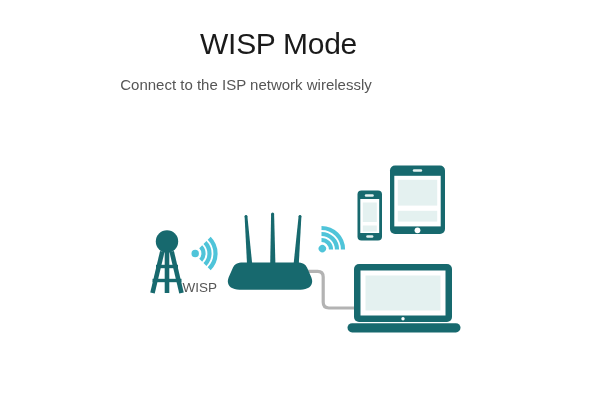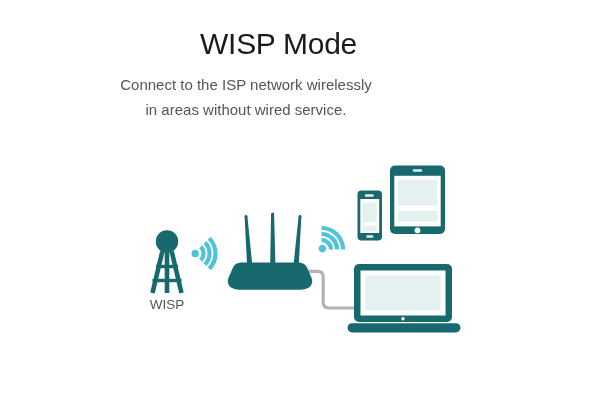--- a/index.html
+++ b/index.html
@@ -18,38 +18,38 @@
   .subtitle{
     position:absolute;top:72px;left:0;width:492px;margin:0;
     text-align:center;font-size:15px;line-height:25px;font-weight:400;
     color:var(--subtitle-text,#555);
   }
   .diagram{position:absolute;top:0;left:0;}
   .label{
     position:absolute;text-align:center;font-size:13.5px;
     color:var(--label-text,#565656);
   }
-  .tower-label{left:117px;top:297px;width:100px;}
+  .tower-label{left:117px;top:280px;width:100px;text-align:right;}
   .router-label{left:218px;top:297px;width:100px;}
   .fill-teal{fill:var(--device-teal,#17696e);}
   .stroke-teal{stroke:var(--device-teal,#17696e);fill:none;}
   .fill-cyan{fill:var(--wifi-cyan,#4fc4d9);}
   .arc{stroke:var(--wifi-cyan,#4fc4d9);fill:none;stroke-width:4.2;}
   .fill-light{fill:var(--screen-light,#e4f1f0);}
   .fill-white{fill:#ffffff;}
   .cable{stroke:var(--cable-gray,#b3b3b3);fill:none;stroke-width:3.2;}
 </style>
 </head>
 <body>
 
 <div class="stage">
 
   <h1 class="title">WISP Mode</h1>
 
-  <p class="subtitle"><span>Connect to the ISP network wirelessly</span><br><span>in areas without wired service.</span></p>
+  <p class="subtitle"><span>Connect to the ISP network wirelessly</span><br></p>
 
   <svg class="diagram" width="600" height="400" viewBox="0 0 600 400">
 
     <path class="cable" d="M 306,271.3 H 317.5 Q 323.2,271.3 323.2,277 V 302.3 Q 323.2,308 328.9,308 H 357"></path>
 
     <g>
       <circle class="fill-teal" cx="167" cy="241.5" r="11.2"></circle>
       <line class="stroke-teal" x1="167" y1="251" x2="167" y2="293" stroke-width="4.6"></line>
       <line class="stroke-teal" x1="162.3" y1="251.5" x2="152.5" y2="293" stroke-width="4.6"></line>
       <line class="stroke-teal" x1="171.7" y1="251.5" x2="181.5" y2="293" stroke-width="4.6"></line>

